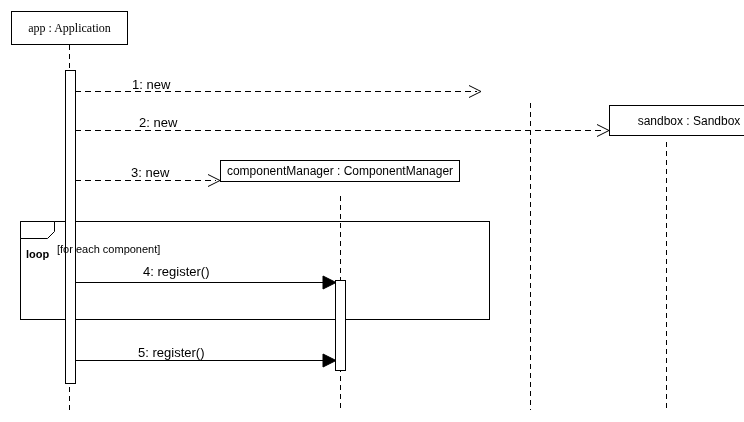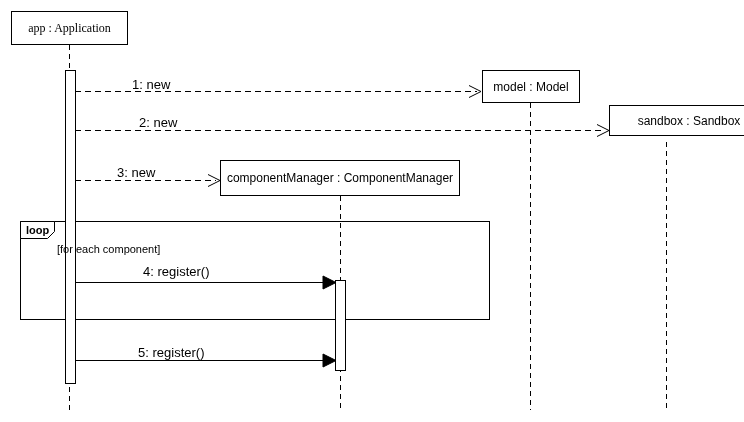--- a/index.html
+++ b/index.html
@@ -43,20 +43,21 @@
     font-size: 11px;
     color: #000000;
     white-space: nowrap;
   }
   .loop-operator {
     position: absolute;
     font-size: 11px;
     font-weight: bold;
     color: #000000;
     white-space: nowrap;
+    margin-top: 24px;
   }
 </style>
 </head>
 <body>
 
 <div class="canvas">
 
   <svg class="layer" width="744" height="422" viewBox="0 0 744 422">
 
     <line x1="69.5" y1="45" x2="69.5" y2="410" stroke="#000" stroke-width="1" stroke-dasharray="5,4"></line>
@@ -80,32 +81,29 @@
     <path d="M597,124.5 L609,130.5 L597,136.5" fill="none" stroke="#000" stroke-width="1"></path>
     <path d="M208,174.5 L220,180.5 L208,186.5" fill="none" stroke="#000" stroke-width="1"></path>
 
     <path d="M323,276 L336,282.5 L323,289 Z" fill="#000" stroke="#000"></path>
     <path d="M323,354 L336,360.5 L323,367 Z" fill="#000" stroke="#000"></path>
   </svg>
 
   <div class="head-box" style="left:11px; top:11px; width:117px; height:34px;font-family:Liberation Serif, serif;">
     <span>app : Application</span>
   </div>
-  <div class="head-box" style="left:482px; top:70px; width:98px; height:33px;">
-    <span>model : Model</span>
-  </div>
   <div class="head-box" style="left:609px; top:105px; width:138px; height:31px;padding-left:22px;">
     <span>sandbox : Sandbox</span>
   </div>
-  <div class="head-box" style="left:220px; top:160px; width:240px; height:36px;">
+  <div class="head-box" style="left:220px; top:160px; width:240px; height:22px;">
     <span>componentManager : ComponentManager</span>
   </div>
 
   <div class="msg-label" style="left:132px; top:77px;">1: new</div>
   <div class="msg-label" style="left:132px; top:115px;margin-left:7px;">2: new</div>
-  <div class="msg-label" style="left:117px; top:165px;">3: new</div>
+  <div class="msg-label" style="left:131px; top:165px;">3: new</div>
   <div class="msg-label" style="left:143px; top:264px;">4: register()</div>
   <div class="msg-label" style="left:138px; top:345px;">5: register()</div>
 
   <div class="loop-operator" style="left:26px; top:224px;">loop</div>
   <div class="guard-label" style="left:57px; top:243px;">[for each component]</div>
 
 </div>
 
 </body></html>

